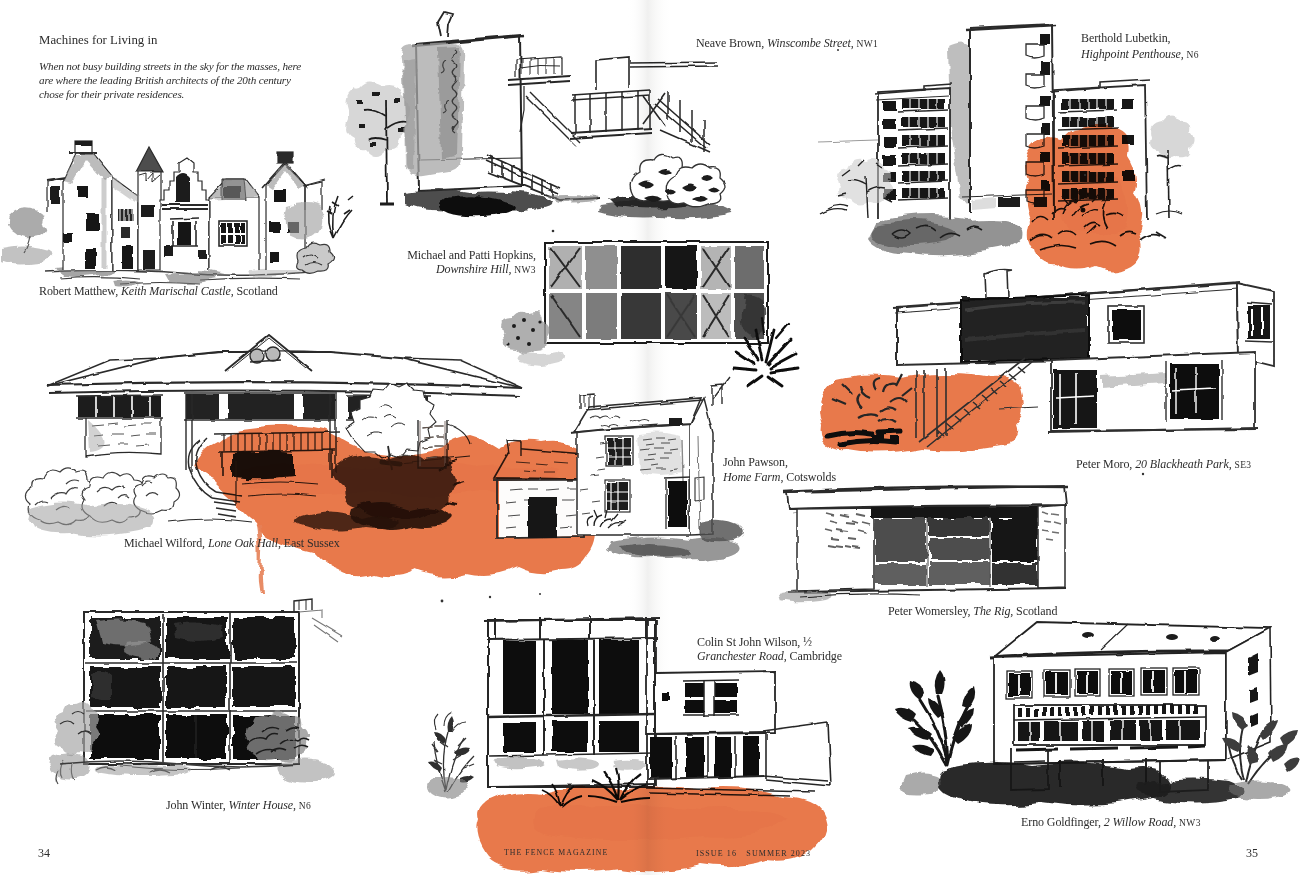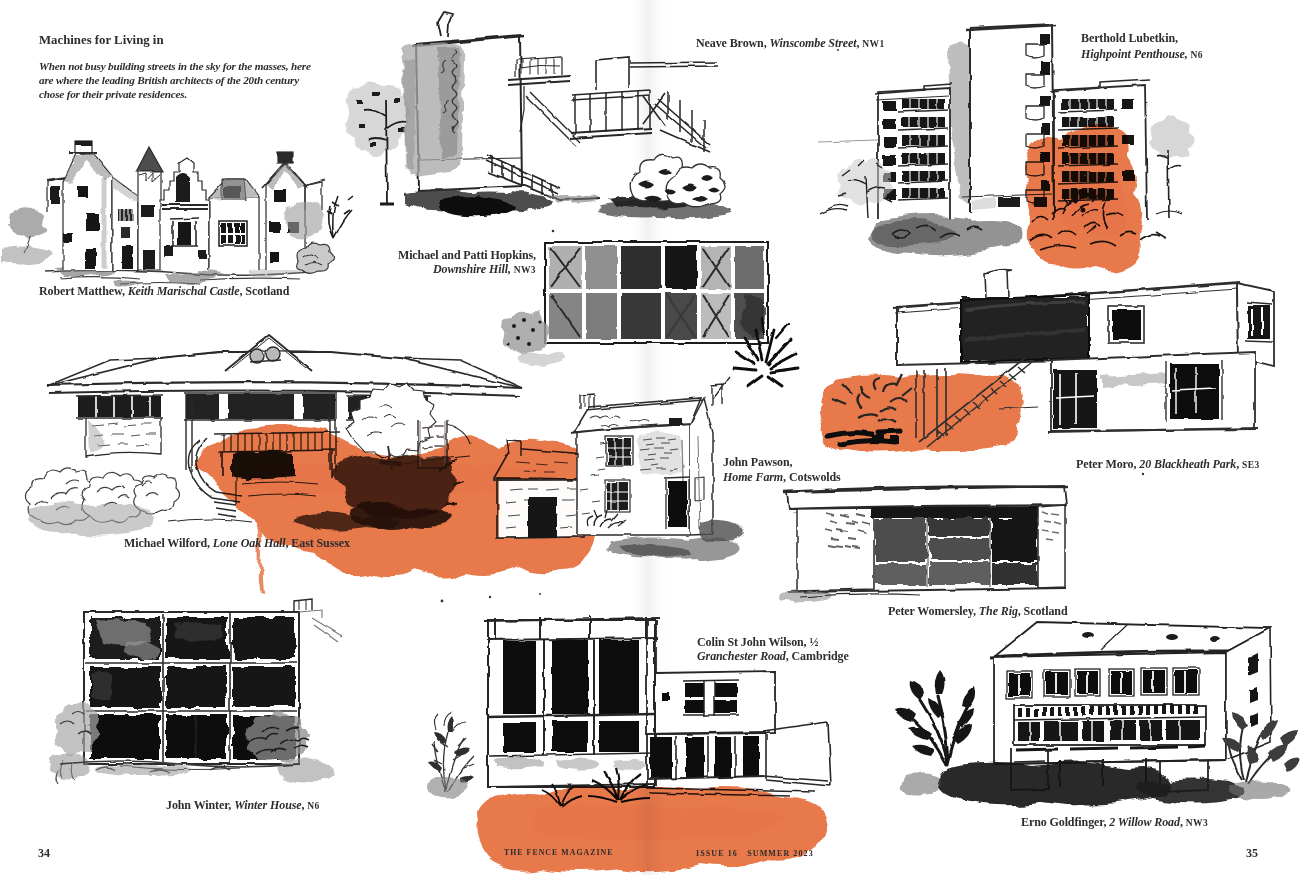--- a/index.html
+++ b/index.html
@@ -1,17 +1,17 @@
 <!DOCTYPE html>
 <html><head>
 <meta charset="utf-8">
 <style>
   html,body{margin:0;padding:0;background:#ffffff;}
   #page{position:relative;width:1300px;height:875px;overflow:hidden;background:#f0abfc;
-        font-family:"Liberation Serif", serif;font-weight:bold;}
+        font-family:"Liberation Serif", serif;}
   svg{position:absolute;left:0;top:0;}
   text{font-family:"Liberation Serif", serif;fill:#2d2d2d;}
   .cap{font-size:12px;letter-spacing:-0.1px;}
   .sc{font-size:9.5px;letter-spacing:0.4px;}
 </style>
 </head>
 <body>
 <div id="page">
 <svg width="1300" height="878" viewBox="0 0 1300 878">
 <defs>

